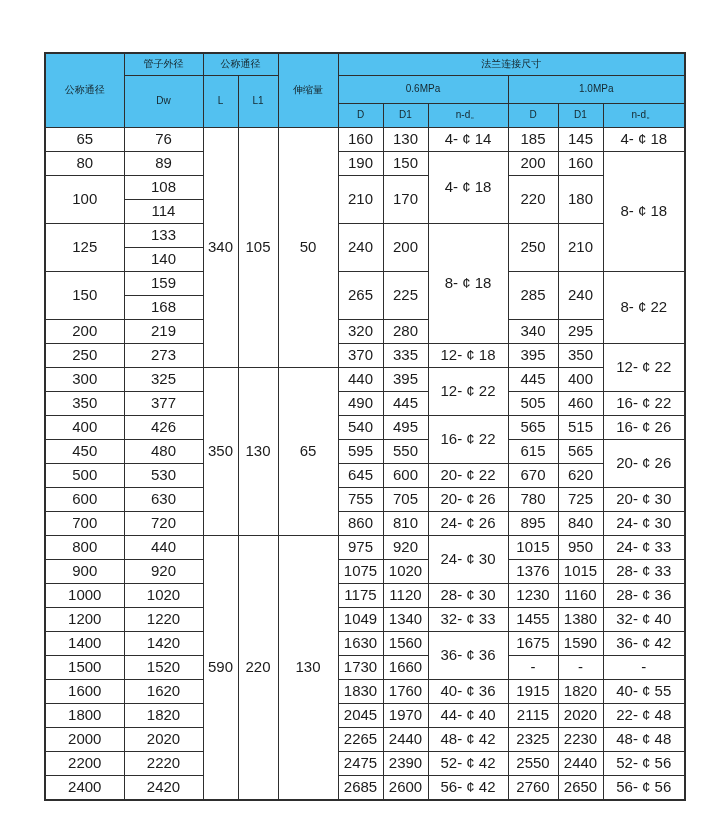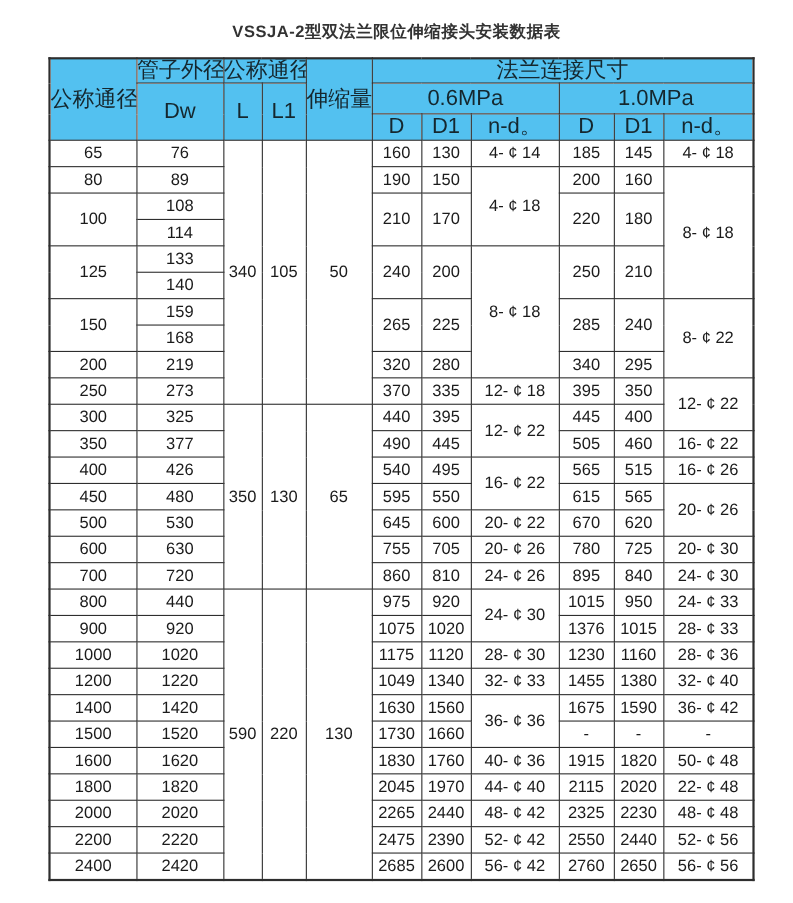--- a/index.html
+++ b/index.html
@@ -42,21 +42,21 @@
     padding: 0;
     text-align: center;
     vertical-align: middle;
     white-space: nowrap;
     overflow: hidden;
     line-height: 1.05;
   }
   table.spec-table thead th {
     background: #53c1f0;
     font-weight: normal;
-    font-size: 20px;
+    font-size: 10px;
     color: #15272e;
     margin-top: 30px;
   }
   tr.hrow-1 { height: 22px; }
   tr.hrow-2 { height: 28px; }
   tr.hrow-3 { height: 24px; }
   table.spec-table tbody td {
     background: #ffffff;
     font-size: 15px;
     color: #1b1b1b;
@@ -73,21 +73,20 @@
   col.c-nd6 { width: 80px; }
   col.c-d10 { width: 50px; }
   col.c-d110{ width: 45px; }
   col.c-nd10{ width: 82px; }
 </style>
 </head>
 <body>
 
 <div class="page">
 
-  <h1 class="page-title">VSSJA-2型双法兰限位伸缩接头安装数据表</h1>
 
   <div class="table-wrap">
     <table class="spec-table">
       <colgroup>
         <col class="c-dn">
           <col class="c-dw">
           <col class="c-l">
           <col class="c-l1">
         <col class="c-ex">
           <col class="c-d6">
@@ -329,21 +328,21 @@
             <td>-</td>
           </tr>
           <tr>
             <td>1600</td>
             <td>1620</td>
             <td>1830</td>
             <td>1760</td>
             <td>40- ¢ 36</td>
             <td>1915</td>
             <td>1820</td>
-            <td>50- ¢ 48</td>
+            <td>40- ¢ 55</td>
           </tr>
           <tr>
             <td>1800</td>
             <td>1820</td>
             <td>2045</td>
             <td>1970</td>
             <td>44- ¢ 40</td>
             <td>2115</td>
             <td>2020</td>
             <td>22- ¢ 48</td>

